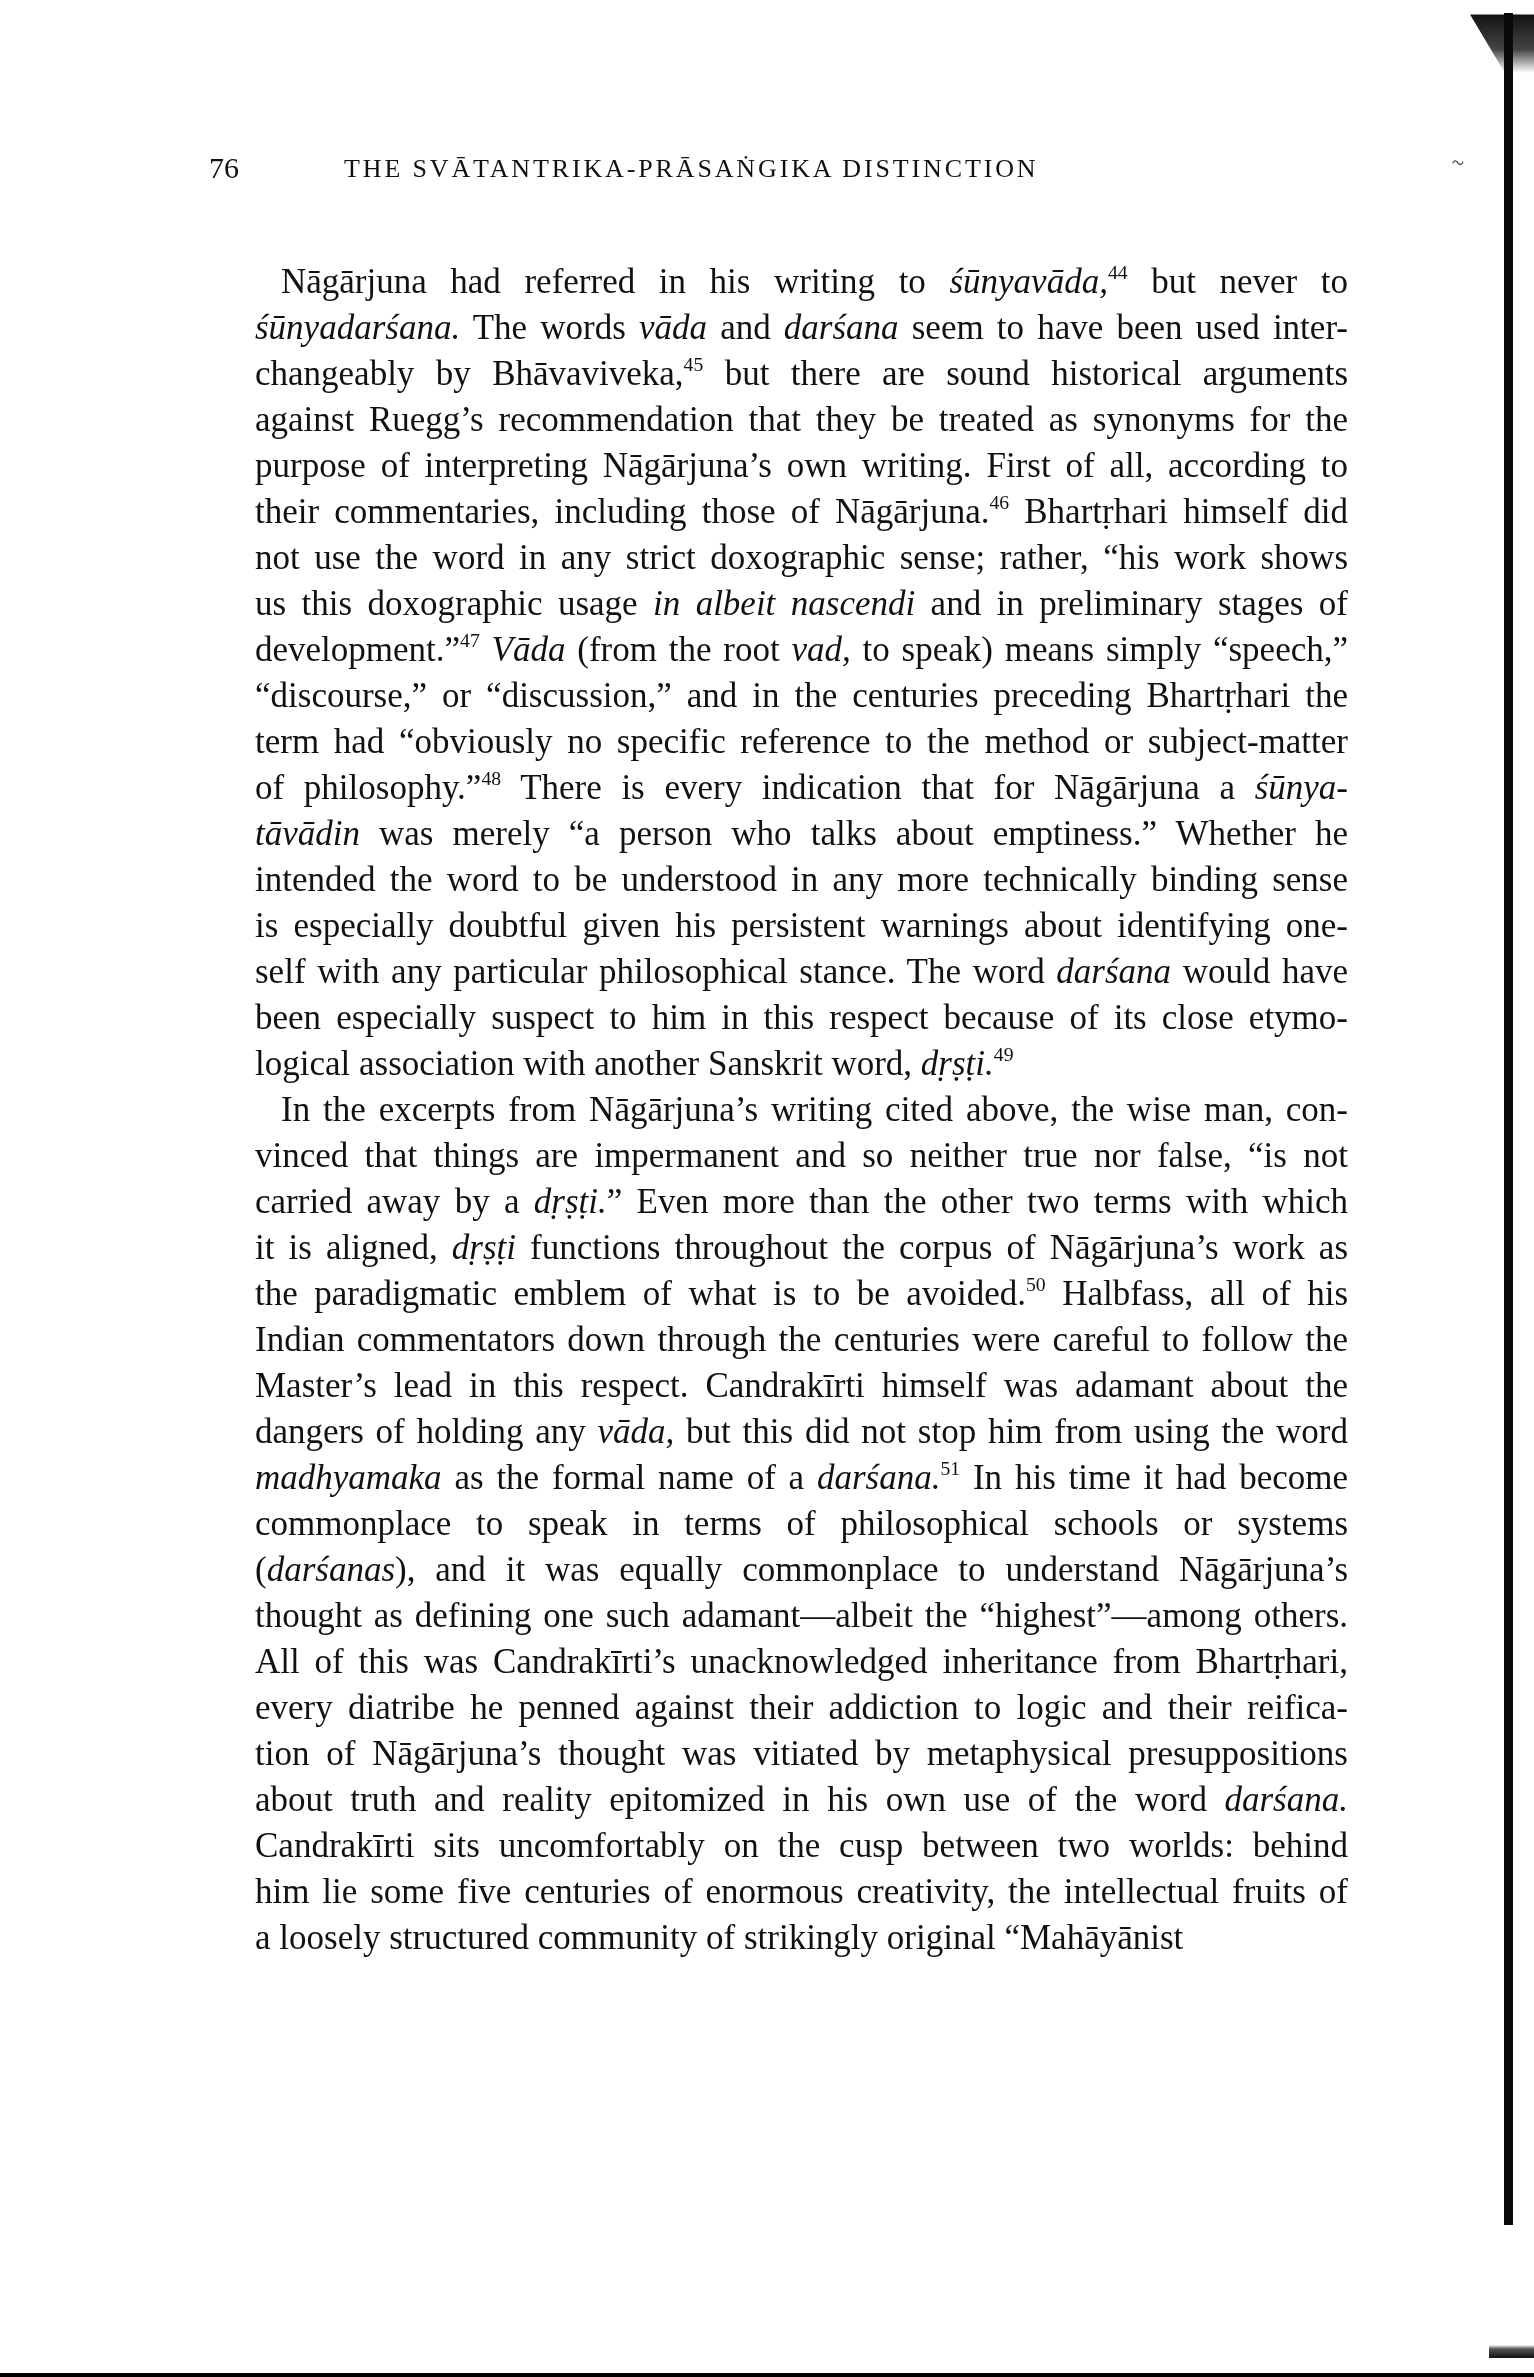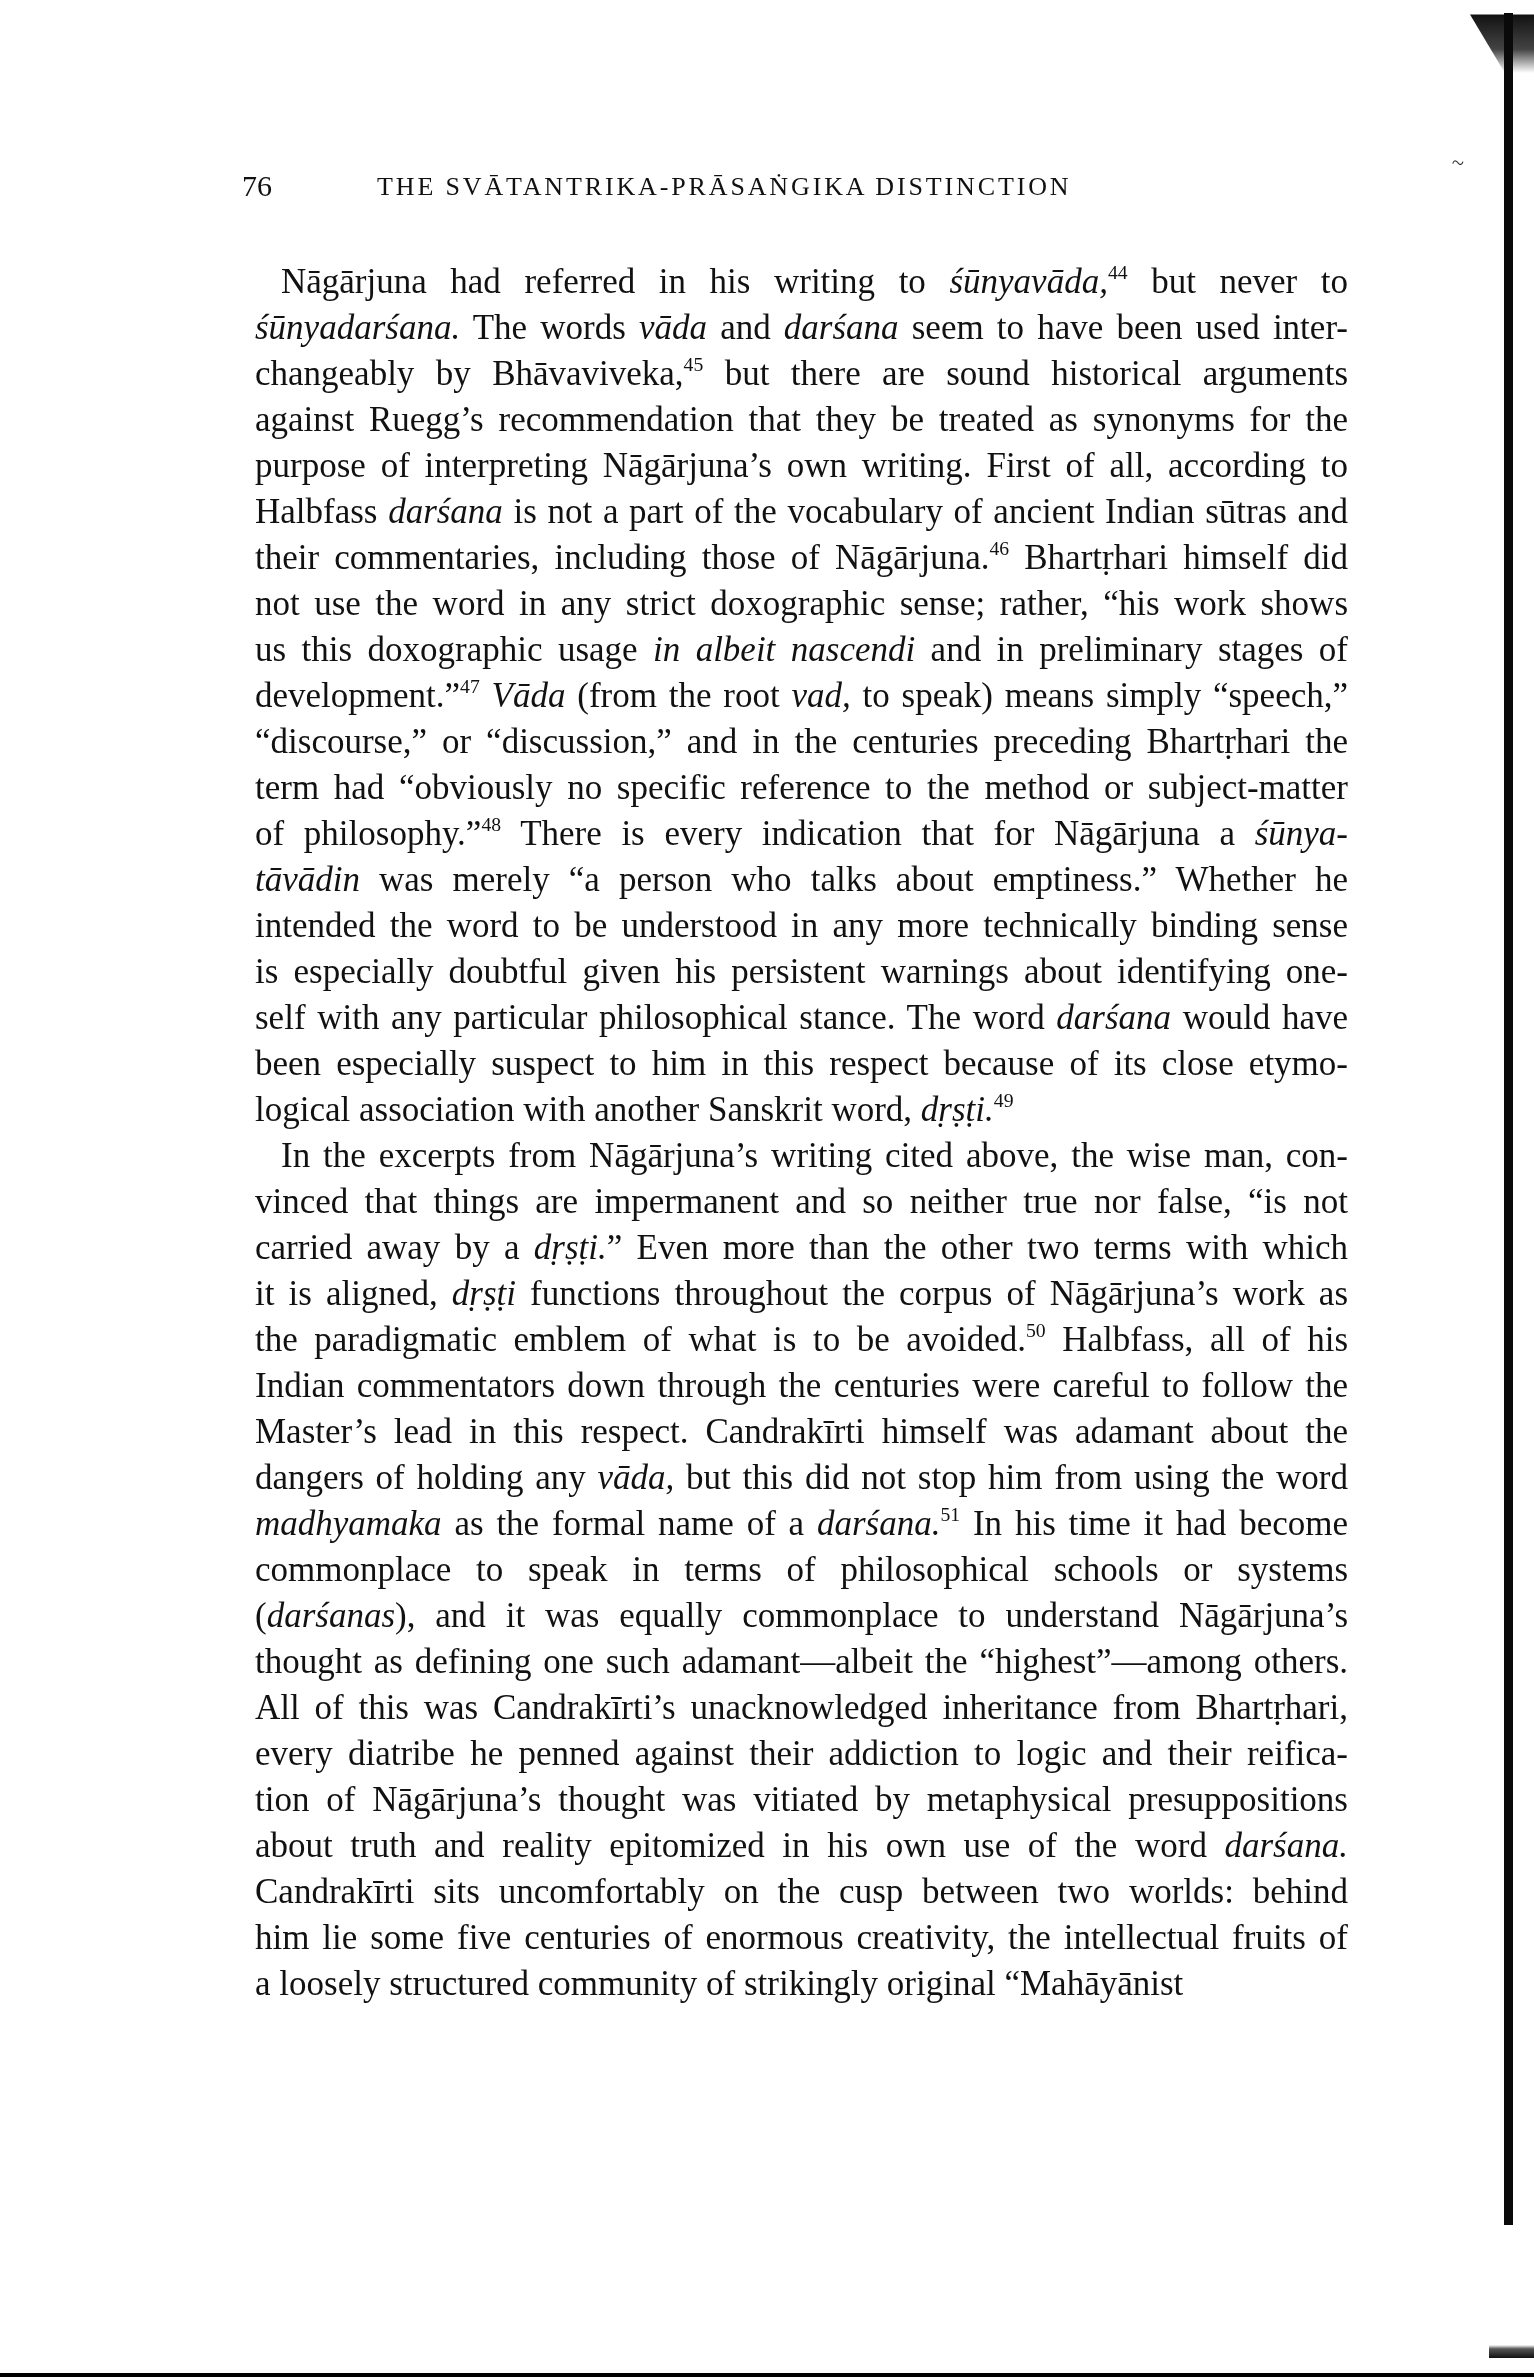--- a/index.html
+++ b/index.html
@@ -2,22 +2,22 @@
 <html style="font-size:10.5px"><head>
 <meta charset="utf-8">
 <style>
   html, body { margin: 0; padding: 0; }
   body {
     width: 1535px; height: 2377px; position: relative; overflow: hidden;
     background: #ffffff; color: #111111;
     font-family: "Liberation Serif", "DejaVu Serif", serif;
   }
   .running-head {
-    position: absolute; top: 169px; left: 209px; width: 1155px; height: 39px;
-    font-size: 27.6px; letter-spacing: 0.06em; white-space: nowrap; margin-left: 33px;
+    position: absolute; top: 151px; left: 209px; width: 1155px; height: 39px;
+    font-size: 27.6px; letter-spacing: 0.06em; white-space: nowrap;
   }
   .page-number { position: absolute; left: 0; top: 0; font-size: 30px; letter-spacing: 0; }
   .running-title { position: absolute; left: 135px; top: 2.6px; font-size: 26px; letter-spacing: 0.11em; }
   .body-text { position: absolute; left: 255px; top: 259px; width: 1093px; }
   .line {
     height: 46px; line-height: 46px; font-size: 35px; white-space: nowrap;
     text-align: justify; text-align-last: justify; transform-origin: left center;
   }
   .line.last { text-align-last: left; }
   .line.indent { padding-left: 26px; }
@@ -49,21 +49,20 @@
 
 <span class="stray-mark">~</span>
 
 <div class="body-text" id="body-text">
     <div>
       <div class="line indent"><span>Nāgārjuna had referred in his writing to </span><i>śūnyavāda,</i><sup>44</sup><span> but never to</span></div>
       <div class="line"><i>śūnyadarśana.</i><span> The words </span><i>vāda</i><span> and </span><i>darśana</i><span> seem to have been used inter-</span></div>
       <div class="line"><span>changeably by Bhāvaviveka,</span><sup>45</sup><span> but there are sound historical arguments</span></div>
       <div class="line"><span>against Ruegg’s recommendation that they be treated as synonyms for the</span></div>
       <div class="line"><span>purpose of interpreting Nāgārjuna’s own writing. First of all, according to</span></div>
-      <div class="line"><span>Halbfass </span><i>darśana</i><span> is not a part of the vocabulary of ancient Indian sūtras and</span></div>
       <div class="line"><span>their commentaries, including those of Nāgārjuna.</span><sup>46</sup><span> Bhartṛhari himself did</span></div>
       <div class="line"><span>not use the word in any strict doxographic sense; rather, “his work shows</span></div>
       <div class="line"><span>us this doxographic usage </span><i>in albeit nascendi</i><span> and in preliminary stages of</span></div>
       <div class="line"><span>development.”</span><sup>47</sup><span> </span><i>Vāda</i><span> (from the root </span><i>vad,</i><span> to speak) means simply “speech,”</span></div>
       <div class="line"><span>“discourse,” or “discussion,” and in the centuries preceding Bhartṛhari the</span></div>
       <div class="line"><span>term had “obviously no specific reference to the method or subject-matter</span></div>
       <div class="line"><span>of philosophy.”</span><sup>48</sup><span> There is every indication that for Nāgārjuna a </span><i>śūnya-</i></div>
       <div class="line"><i>tāvādin</i><span> was merely “a person who talks about emptiness.” Whether he</span></div>
       <div class="line"><span>intended the word to be understood in any more technically binding sense</span></div>
       <div class="line"><span>is especially doubtful given his persistent warnings about identifying one-</span></div>

